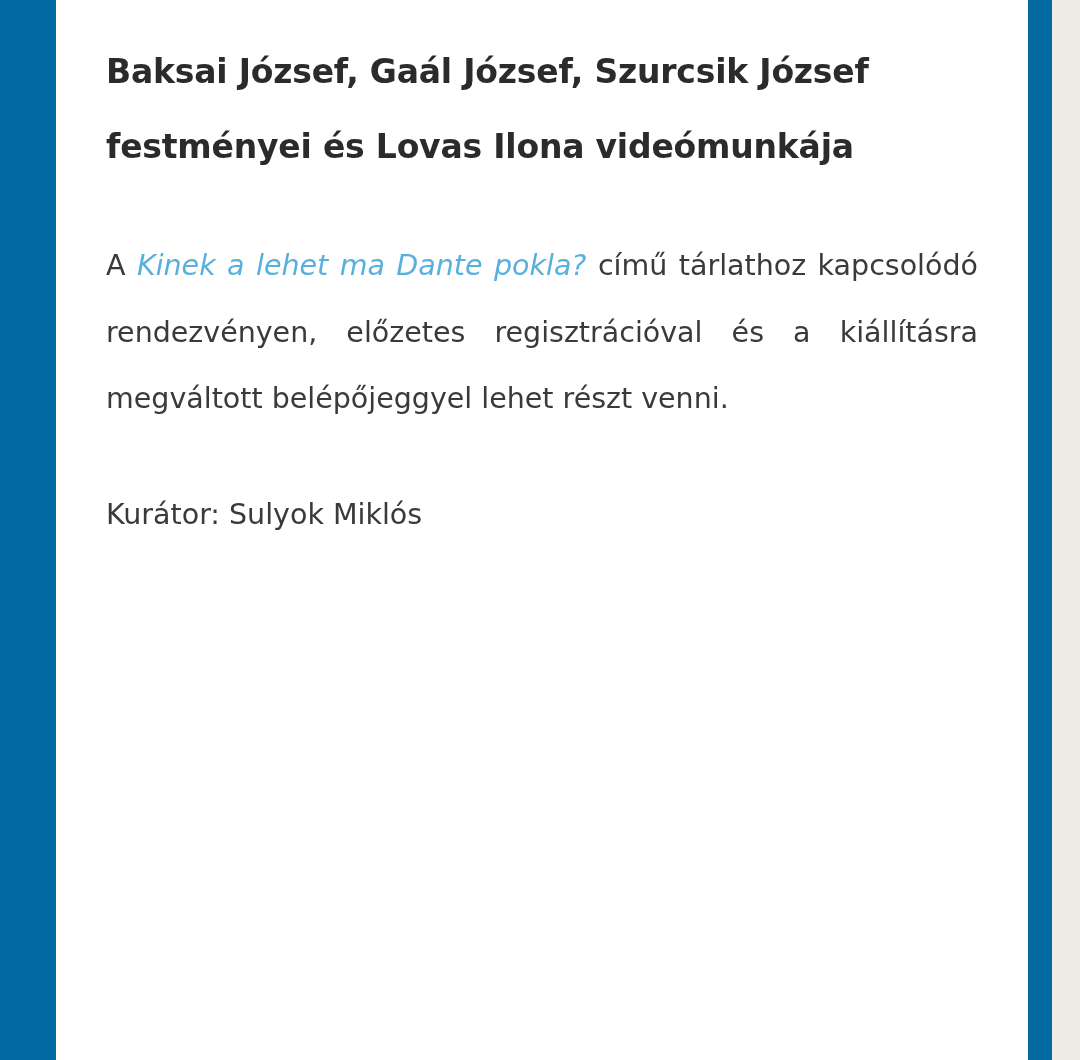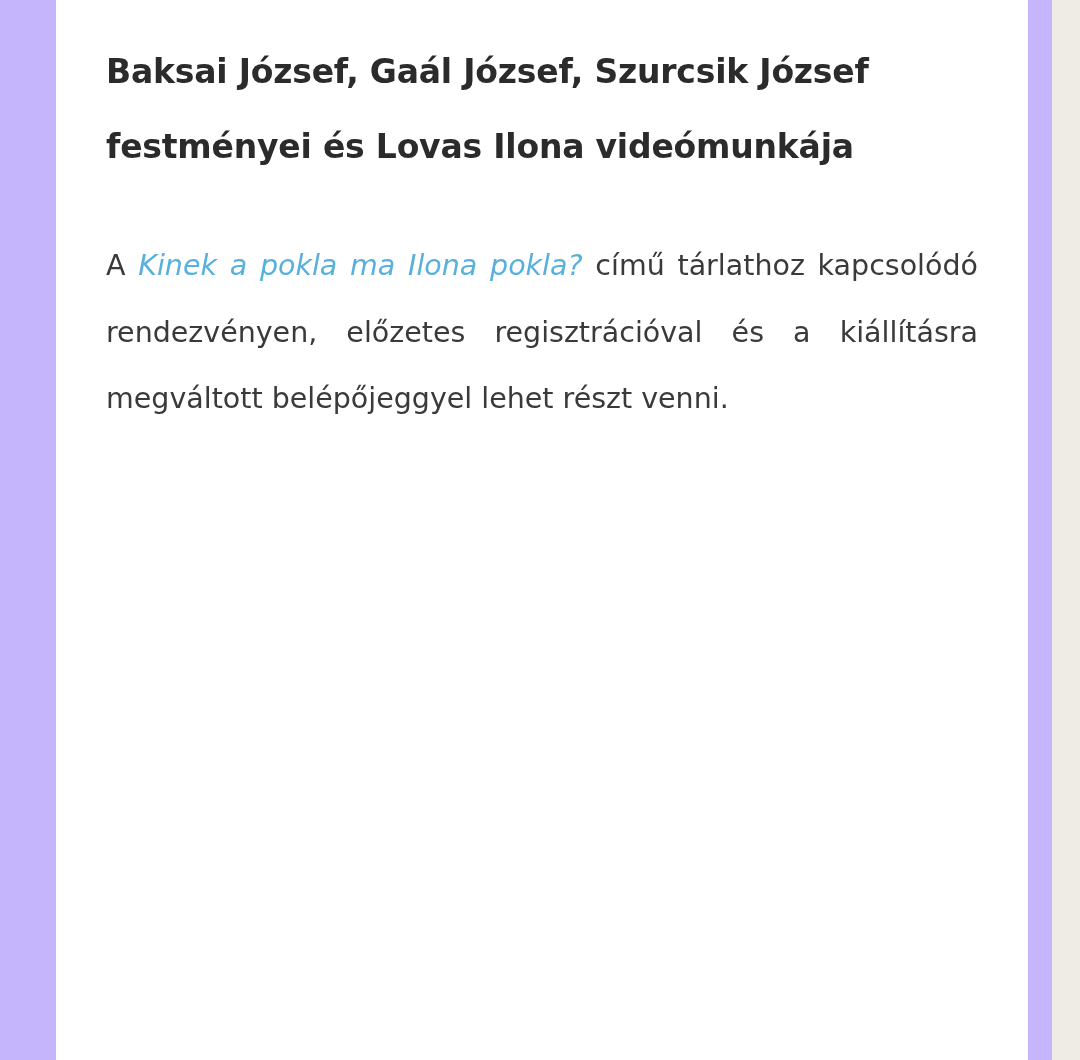--- a/index.html
+++ b/index.html
@@ -11,21 +11,21 @@
     width: 1080px;
     height: 1060px;
     background: #efece6;
     font-family: "DejaVu Sans", sans-serif;
     overflow: hidden;
   }
   .page {
     position: relative;
     width: 1052px;
     height: 1060px;
-    background: #c4b5fd;
+    background: #0369a1;
     box-sizing: border-box;
     padding-left: 32px;
   }
   .sheet {
     position: absolute;
     left: 56px;
     top: 0;
     width: 972px;
     min-height: 1060px;
     background: #ffffff;
@@ -63,17 +63,18 @@
 </style>
 </head>
 <body>
 
 <div class="page">
   <div class="sheet">
 
     <h1 class="article-title">Baksai József, Gaál József, Szurcsik József festményei és Lovas Ilona videómunkája</h1>
 
 
-    <p class="body-text para-2"><span>A </span><a class="link-italic" href="#">Kinek a pokla ma Ilona pokla?</a><span> című tárlathoz kapcsolódó rendezvényen, előzetes regisztrációval és a kiállításra megváltott belépőjeggyel lehet részt venni.</span></p>
+    <p class="body-text para-2"><span>A </span><a class="link-italic" href="#">Kinek a lehet ma Dante pokla?</a><span> című tárlathoz kapcsolódó rendezvényen, előzetes regisztrációval és a kiállításra megváltott belépőjeggyel lehet részt venni.</span></p>
 
+    <p class="body-text para-3">Kurátor: Sulyok Miklós</p>
 
   </div>
 </div>
 
 </body></html>

